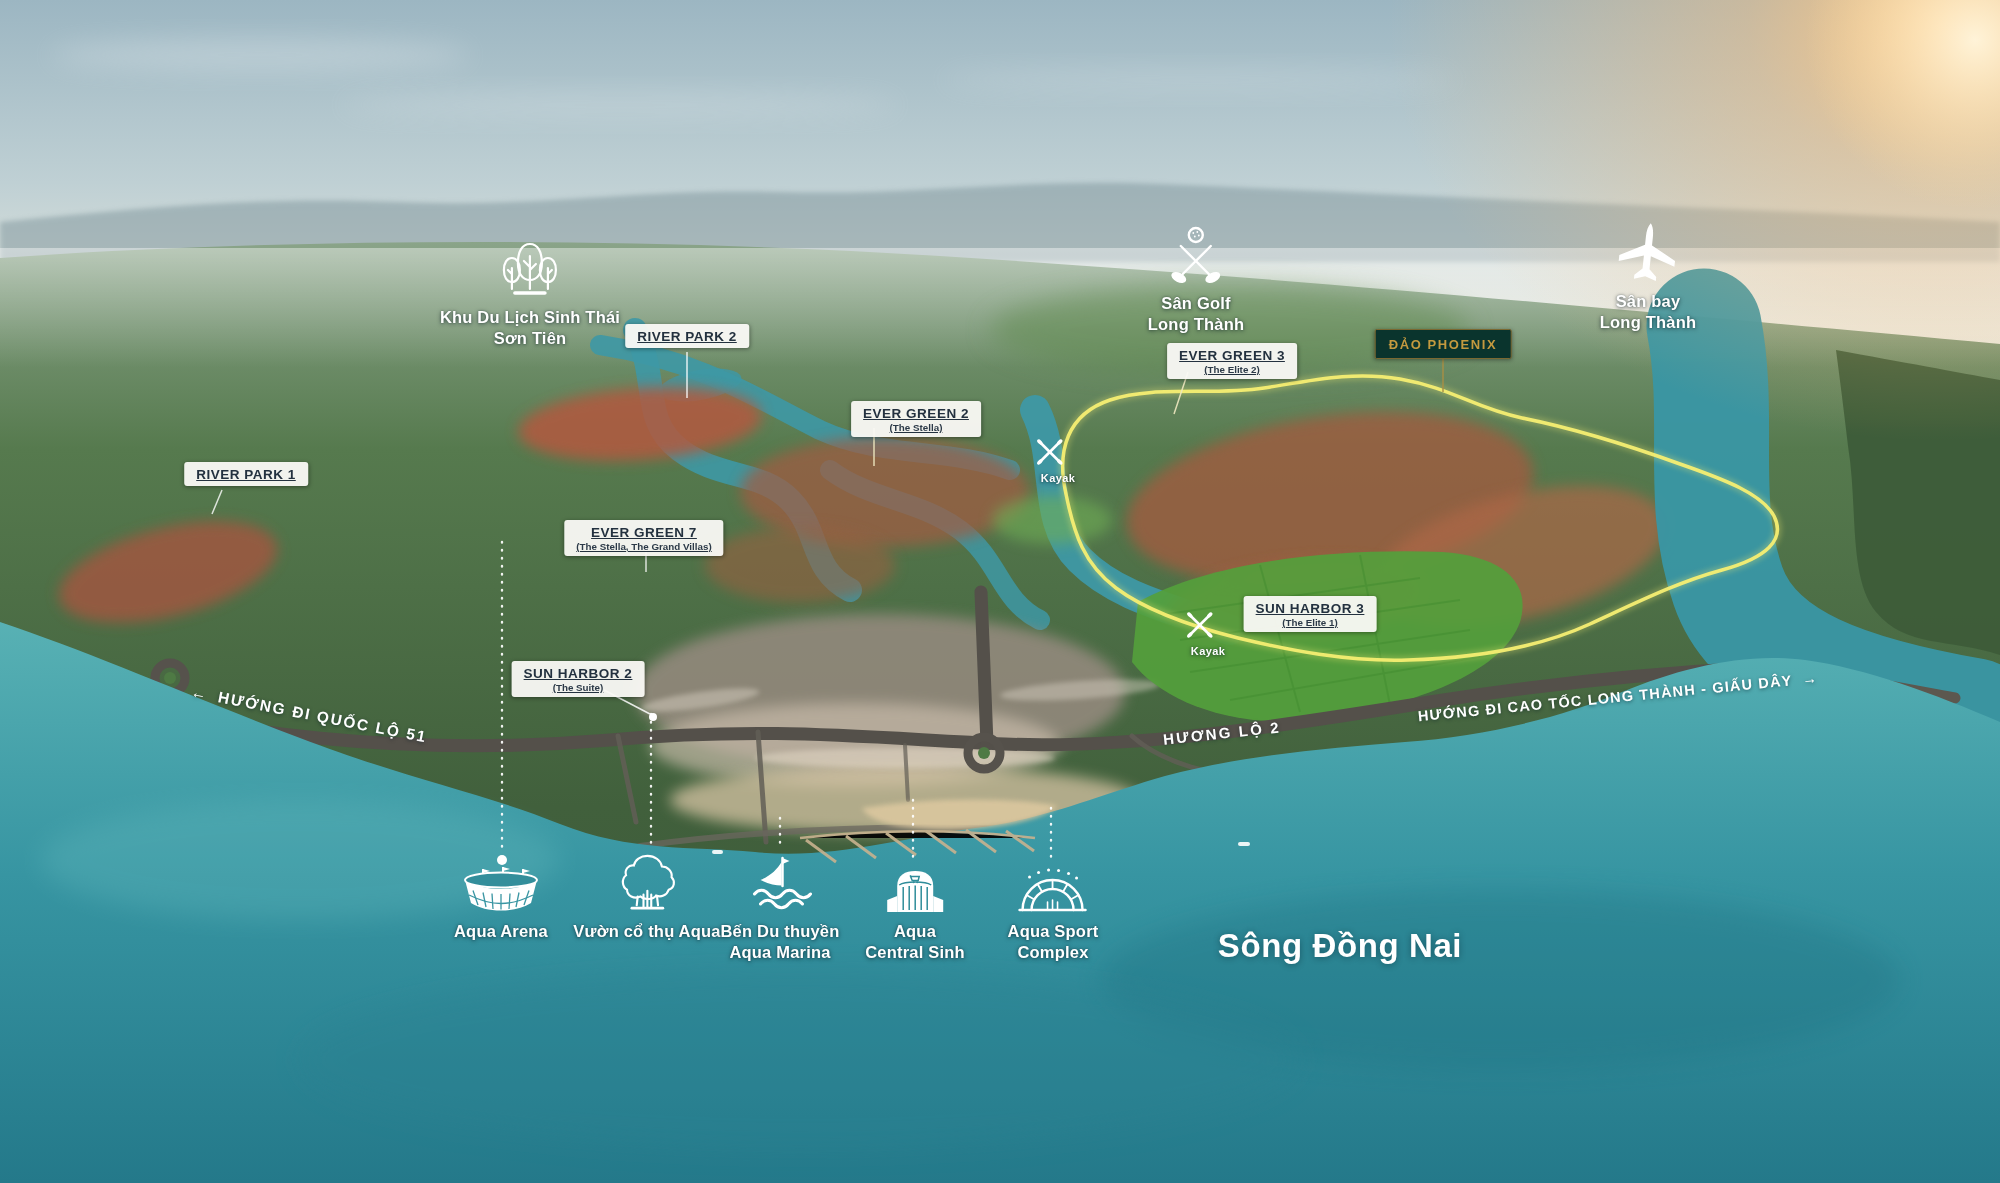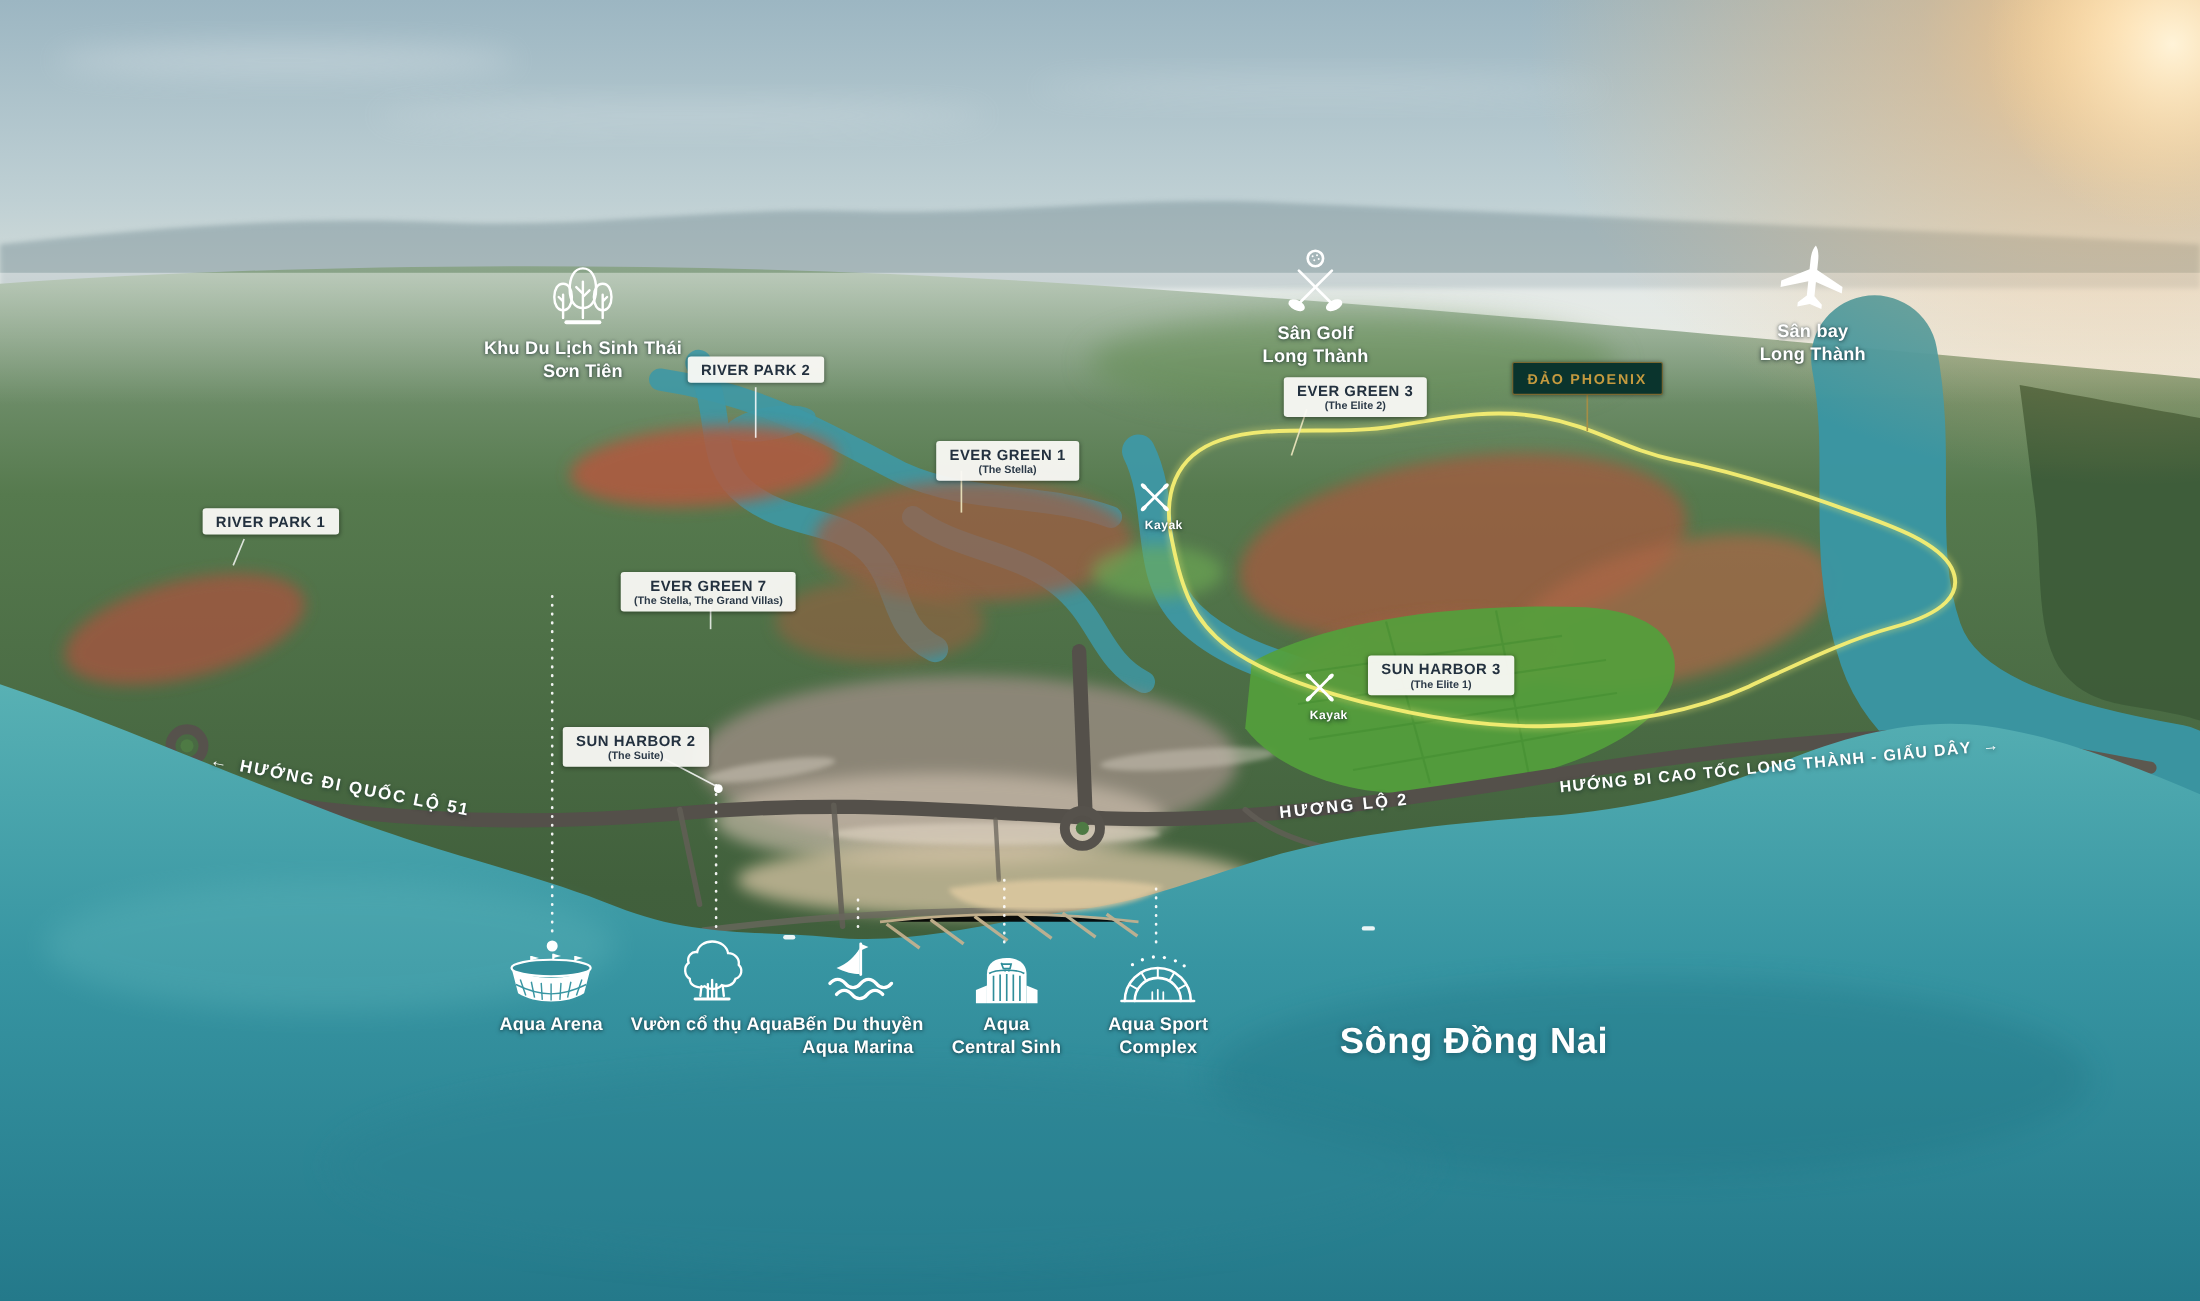--- a/index.html
+++ b/index.html
@@ -10,21 +10,21 @@
   .poi{position:absolute;display:flex;flex-direction:column;align-items:center;
        transform:translateX(-50%);color:#fff;text-align:center;}
   .poi .txt{margin-top:7px;font-weight:bold;font-size:16.5px;line-height:1.28;
             text-shadow:0 1px 4px rgba(0,22,32,.6),0 0 2px rgba(0,22,32,.35);letter-spacing:.2px;white-space:nowrap;}
   .poi .icn{display:flex;align-items:flex-end;justify-content:center;}
   .amen .icn{height:62px;}
   .poi-kayak .txt{margin-top:2px;font-size:11px;letter-spacing:.4px;padding-left:16px;}
   
   .chip{position:absolute;transform:translateX(-50%);background:rgba(250,249,245,.95);
         color:#23313f;border-radius:3px;padding:5px 12px 4px;text-align:center;
-        box-shadow:0 1px 4px rgba(0,0,0,.4);}
+        box-shadow:0 1px 4px rgba(0,0,0,.4);text-decoration:underline;}
   .chip .t{font-size:13.5px;font-weight:800;letter-spacing:.5px;white-space:nowrap;}
   .chip .s{font-size:9.8px;font-weight:600;margin-top:1px;white-space:nowrap;color:#2c3a48;}
   .chip-phoenix{position:absolute;transform:translateX(-50%);background:#0a342d;
         border:1px solid #7a6831;color:#c49a3f;font-weight:800;font-size:13px;
         letter-spacing:1.6px;padding:7px 13px 6px;border-radius:2px;white-space:nowrap;
         box-shadow:0 1px 4px rgba(0,0,0,.4);}
   
   .dir{position:absolute;color:#fff;font-weight:800;white-space:nowrap;
        text-shadow:0 1px 4px rgba(0,25,35,.55);}
   .dir .arrow{font-weight:400;}
@@ -254,21 +254,21 @@
     <div class="t">RIVER PARK 1</div>
   </div>
   <div class="chip" style="left:687px;top:324px">
     <div class="t">RIVER PARK 2</div>
   </div>
   <div class="chip" style="left:644px;top:520px">
     <div class="t">EVER GREEN 7</div>
     <div class="s">(The Stella, The Grand Villas)</div>
   </div>
   <div class="chip" style="left:916px;top:401px">
-    <div class="t">EVER GREEN 1</div>
+    <div class="t">EVER GREEN 2</div>
     <div class="s">(The Stella)</div>
   </div>
   <div class="chip" style="left:1232px;top:343px">
     <div class="t">EVER GREEN 3</div>
     <div class="s">(The Elite 2)</div>
   </div>
   <div class="chip" style="left:578px;top:661px">
     <div class="t">SUN HARBOR 2</div>
     <div class="s">(The Suite)</div>
   </div>

